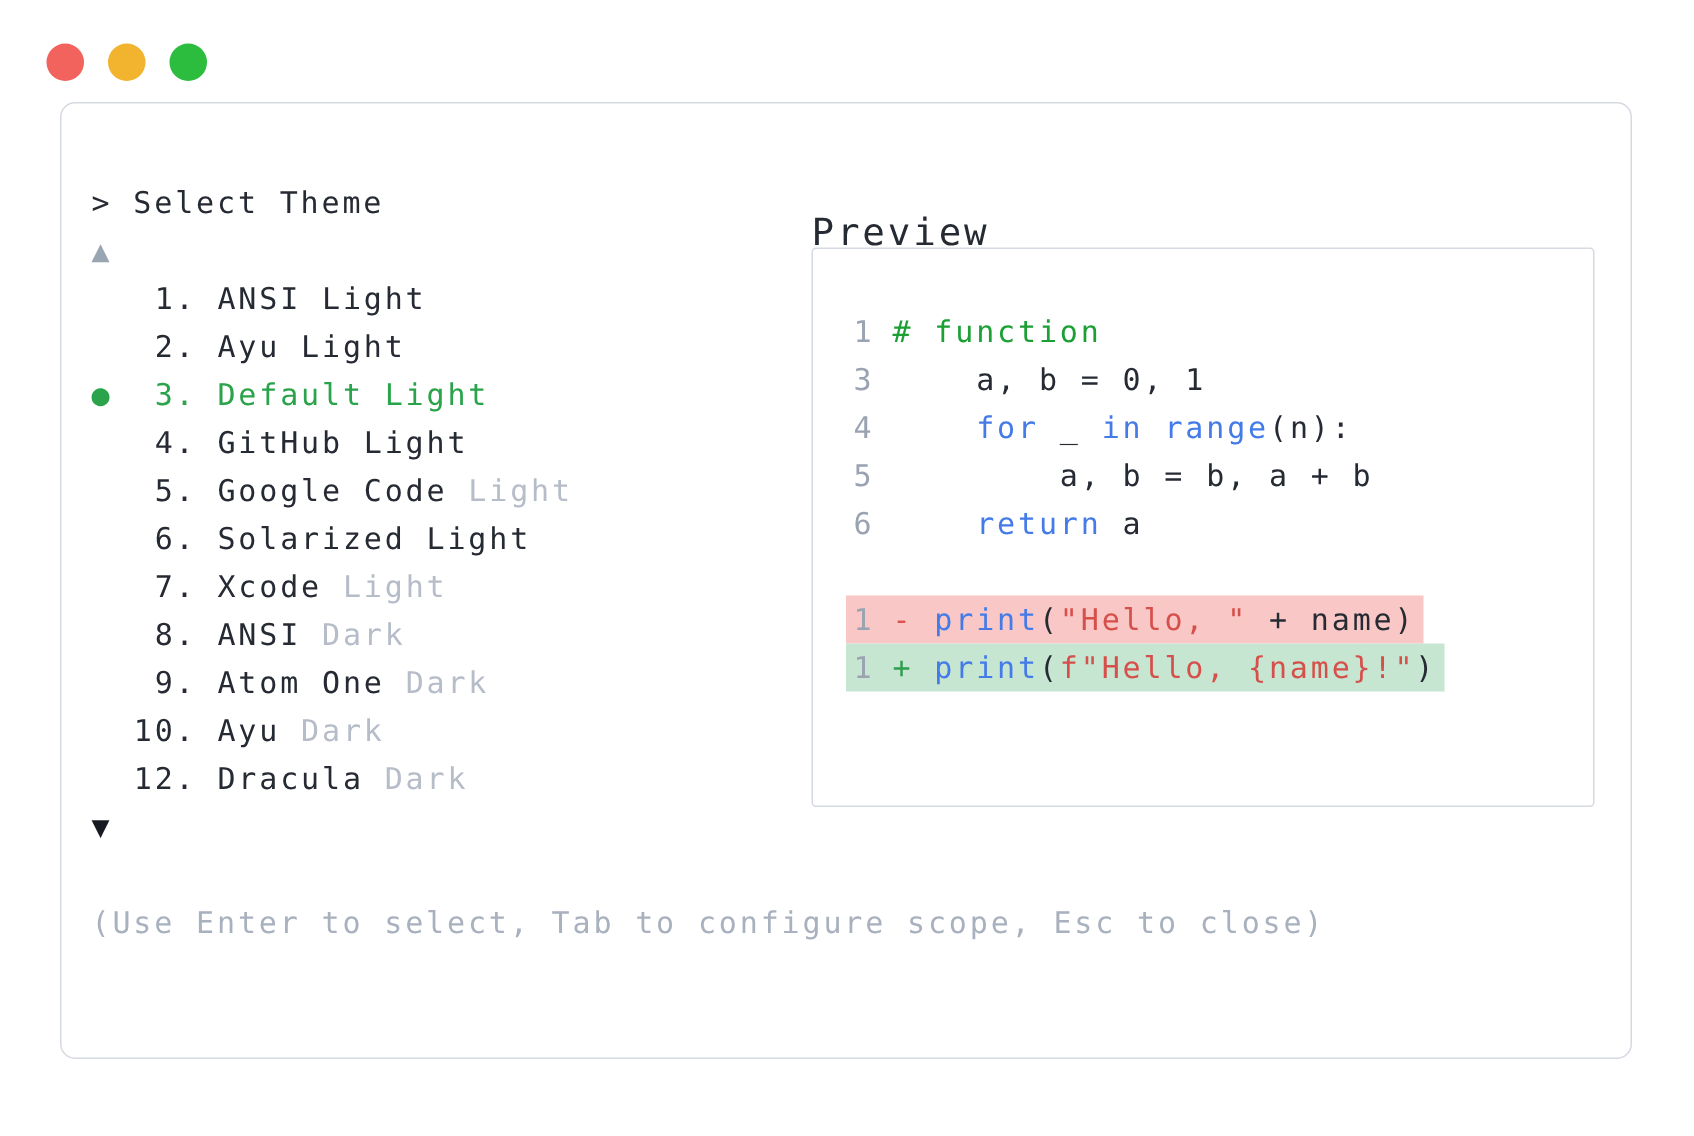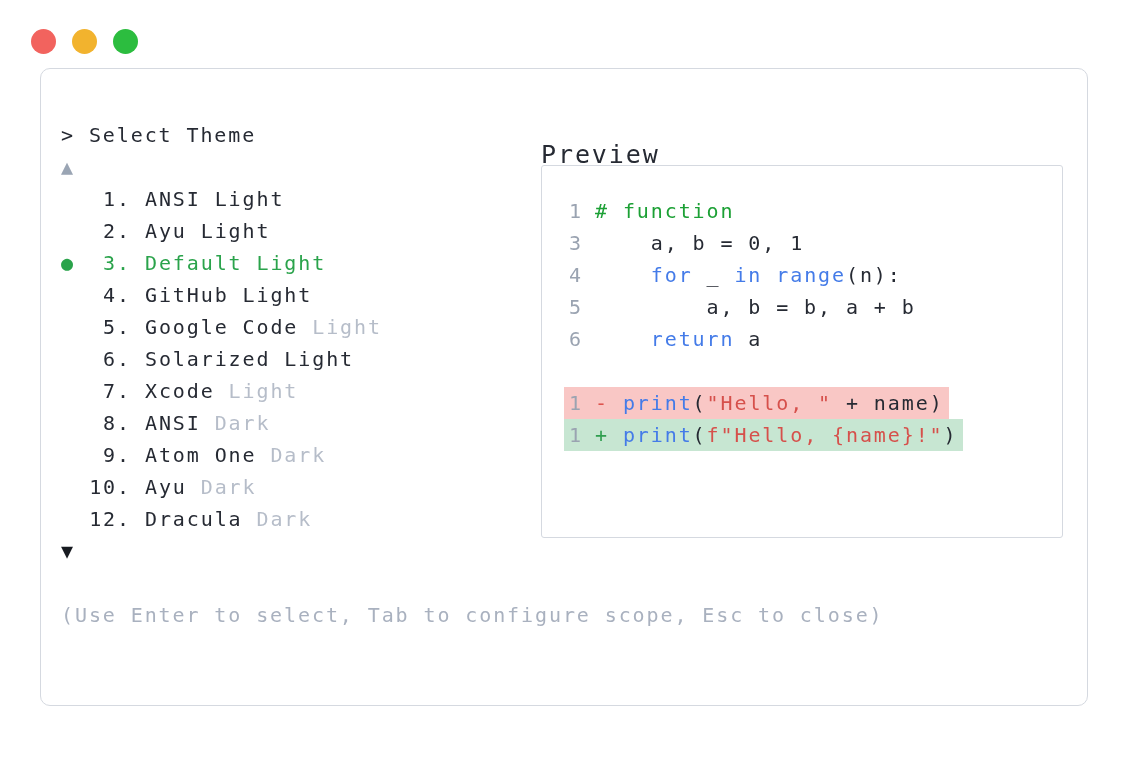--- a/index.html
+++ b/index.html
@@ -30,21 +30,21 @@
   .num    { display:inline-block; width:42px; text-align:right; }
   .item .label { color:var(--text); }
   .item .muted { color:var(--muted);margin-top:16px; }
   .item.selected .label, .item.selected .num { color:var(--accent); }
 
   
   .preview-label { position:absolute; left:500px; top:50px; height:32px; line-height:32px;
                    font-size:25px; letter-spacing:1.9px; color:var(--text); white-space:pre;margin-top:20px; }
   .preview-box { position:absolute; left:500px; top:96px; width:522px; height:373px;
                  border:1.5px solid var(--border); border-radius:3px; background:#ffffff;
-                 padding:29px 0 0 25px; }
+                 padding:39px 0 0 25px; }
   .cline { height:32px; line-height:32px; font-size:20px; letter-spacing:1.9px;
            white-space:pre; color:var(--text); }
   .ln { display:inline-block; width:14px; text-align:right; margin-right:14px;
         color:var(--linenum); letter-spacing:0; }
   .diff { display:inline-block; padding:0 5px 0 3px; margin-left:-3px; }
   .diff-del { background:var(--del_bg); }
   .diff-add { background:var(--add_bg); }
 
   .c-plain   { color:var(--text); }
   .c-kw      { color:var(--kw_blue); }

